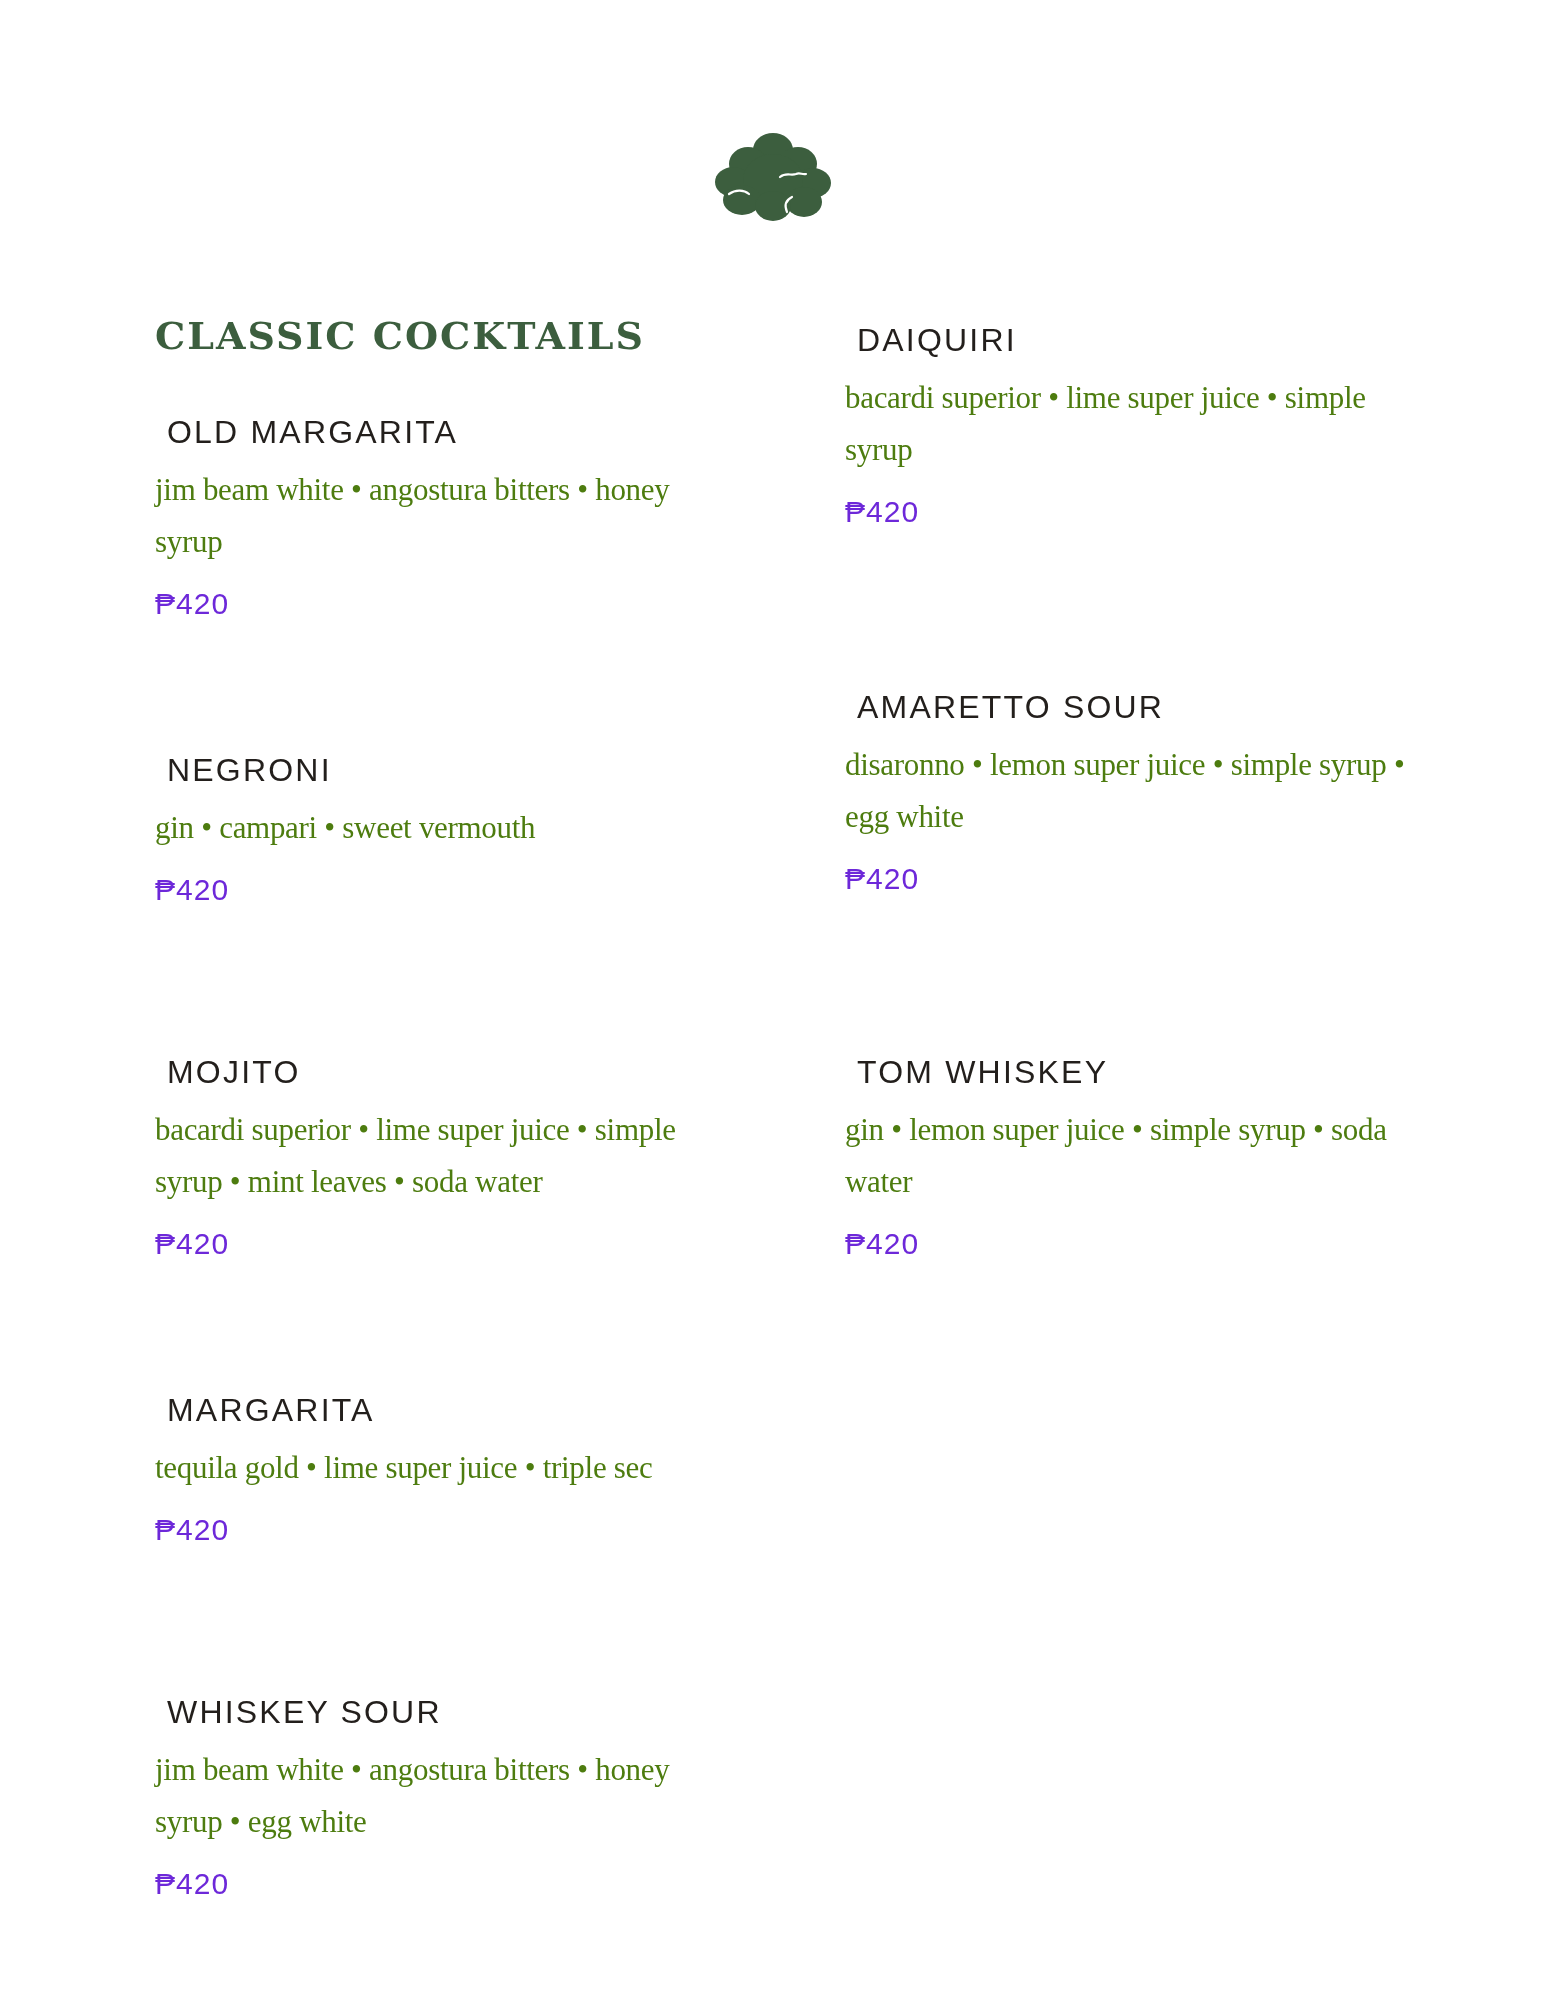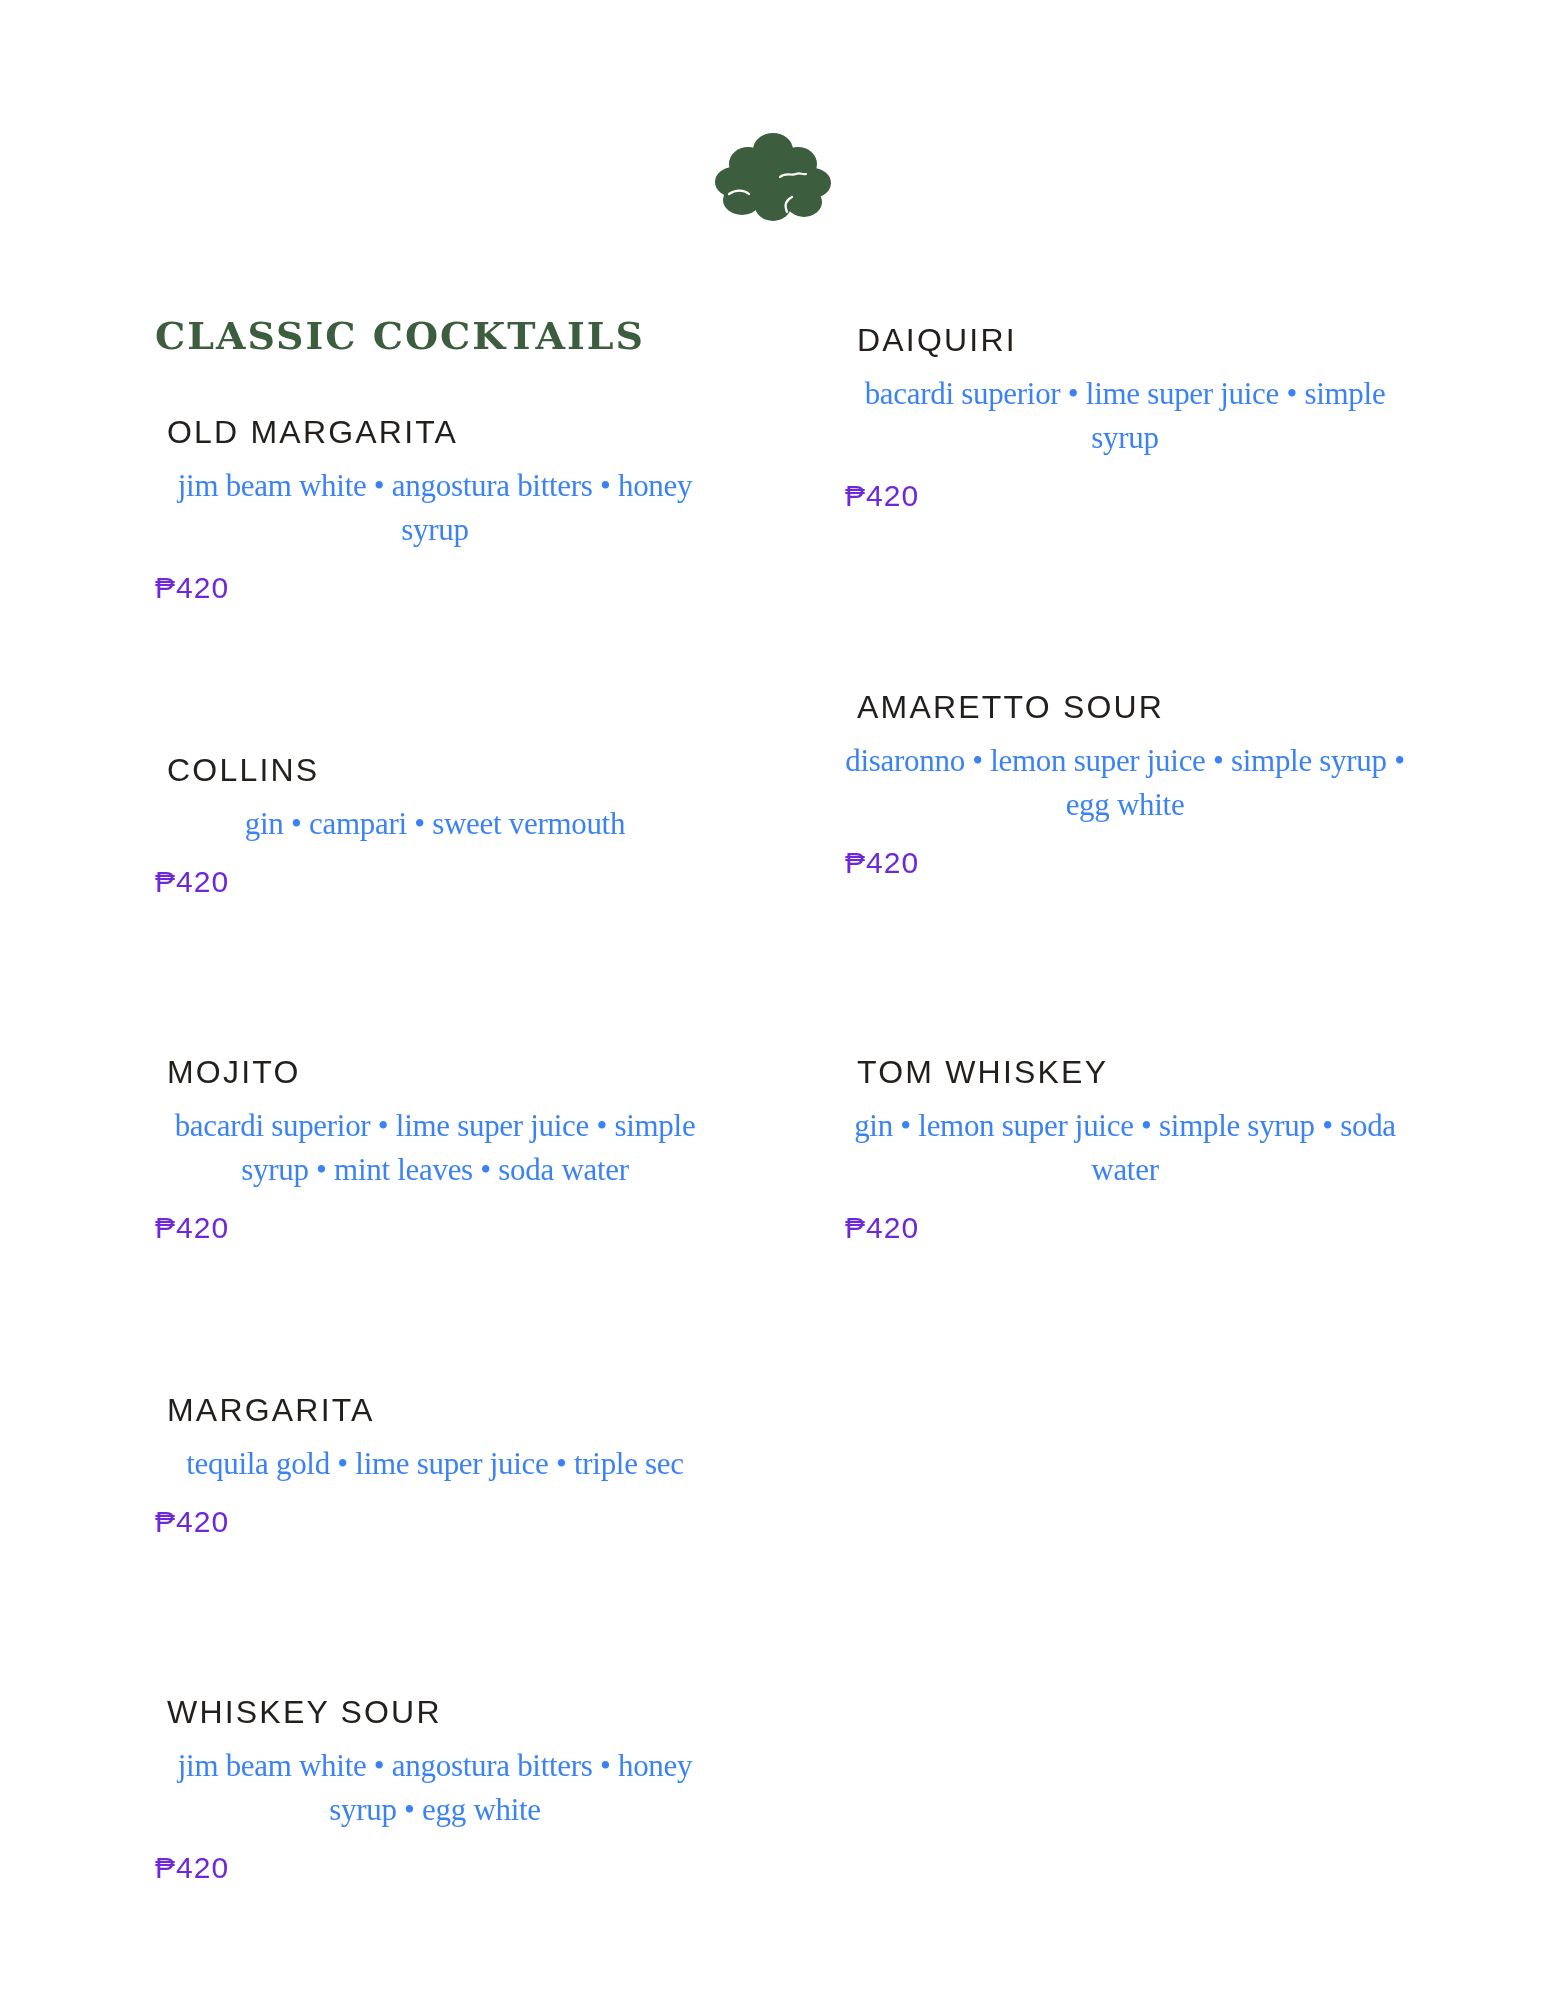--- a/index.html
+++ b/index.html
@@ -44,24 +44,23 @@
       font-weight: 500;
       letter-spacing: 2.2px;
       line-height: 40px;
       color: #231f1c;
       white-space: nowrap;
     }
     .item-desc {
       margin: 8px 0 0 0;
       font-family: "Liberation Serif", "DejaVu Serif", serif;
       font-size: 31px;
-      line-height: 44px;
+      line-height: 52px;
       letter-spacing: -0.3px;
-      color: #3b82f6;
-      text-align: center;
+      color: #4d7c0f;
     }
     .item-price {
       margin: 18px 0 0 0;
       font-family: "Liberation Sans", "DejaVu Sans", sans-serif;
       font-size: 30px;
       letter-spacing: 1px;
       line-height: 36px;
       color: #6d28d9;
     }
   </style>
@@ -91,21 +90,21 @@
 
 <h1 class="section-title">CLASSIC COCKTAILS</h1>
 
 <div class="item" style="left:155px; top:400px;">
   <h2 class="item-name">OLD MARGARITA</h2>
   <p class="item-desc">jim beam white • angostura bitters • honey syrup</p>
   <p class="item-price">₱420</p>
 </div>
 
 <div class="item" style="left:155px; top:738px;">
-  <h2 class="item-name">COLLINS</h2>
+  <h2 class="item-name">NEGRONI</h2>
   <p class="item-desc">gin • campari • sweet vermouth</p>
   <p class="item-price">₱420</p>
 </div>
 
 <div class="item" style="left:155px; top:1040px;">
   <h2 class="item-name">MOJITO</h2>
   <p class="item-desc">bacardi superior • lime super juice • simple syrup • mint leaves • soda water</p>
   <p class="item-price">₱420</p>
 </div>
 

